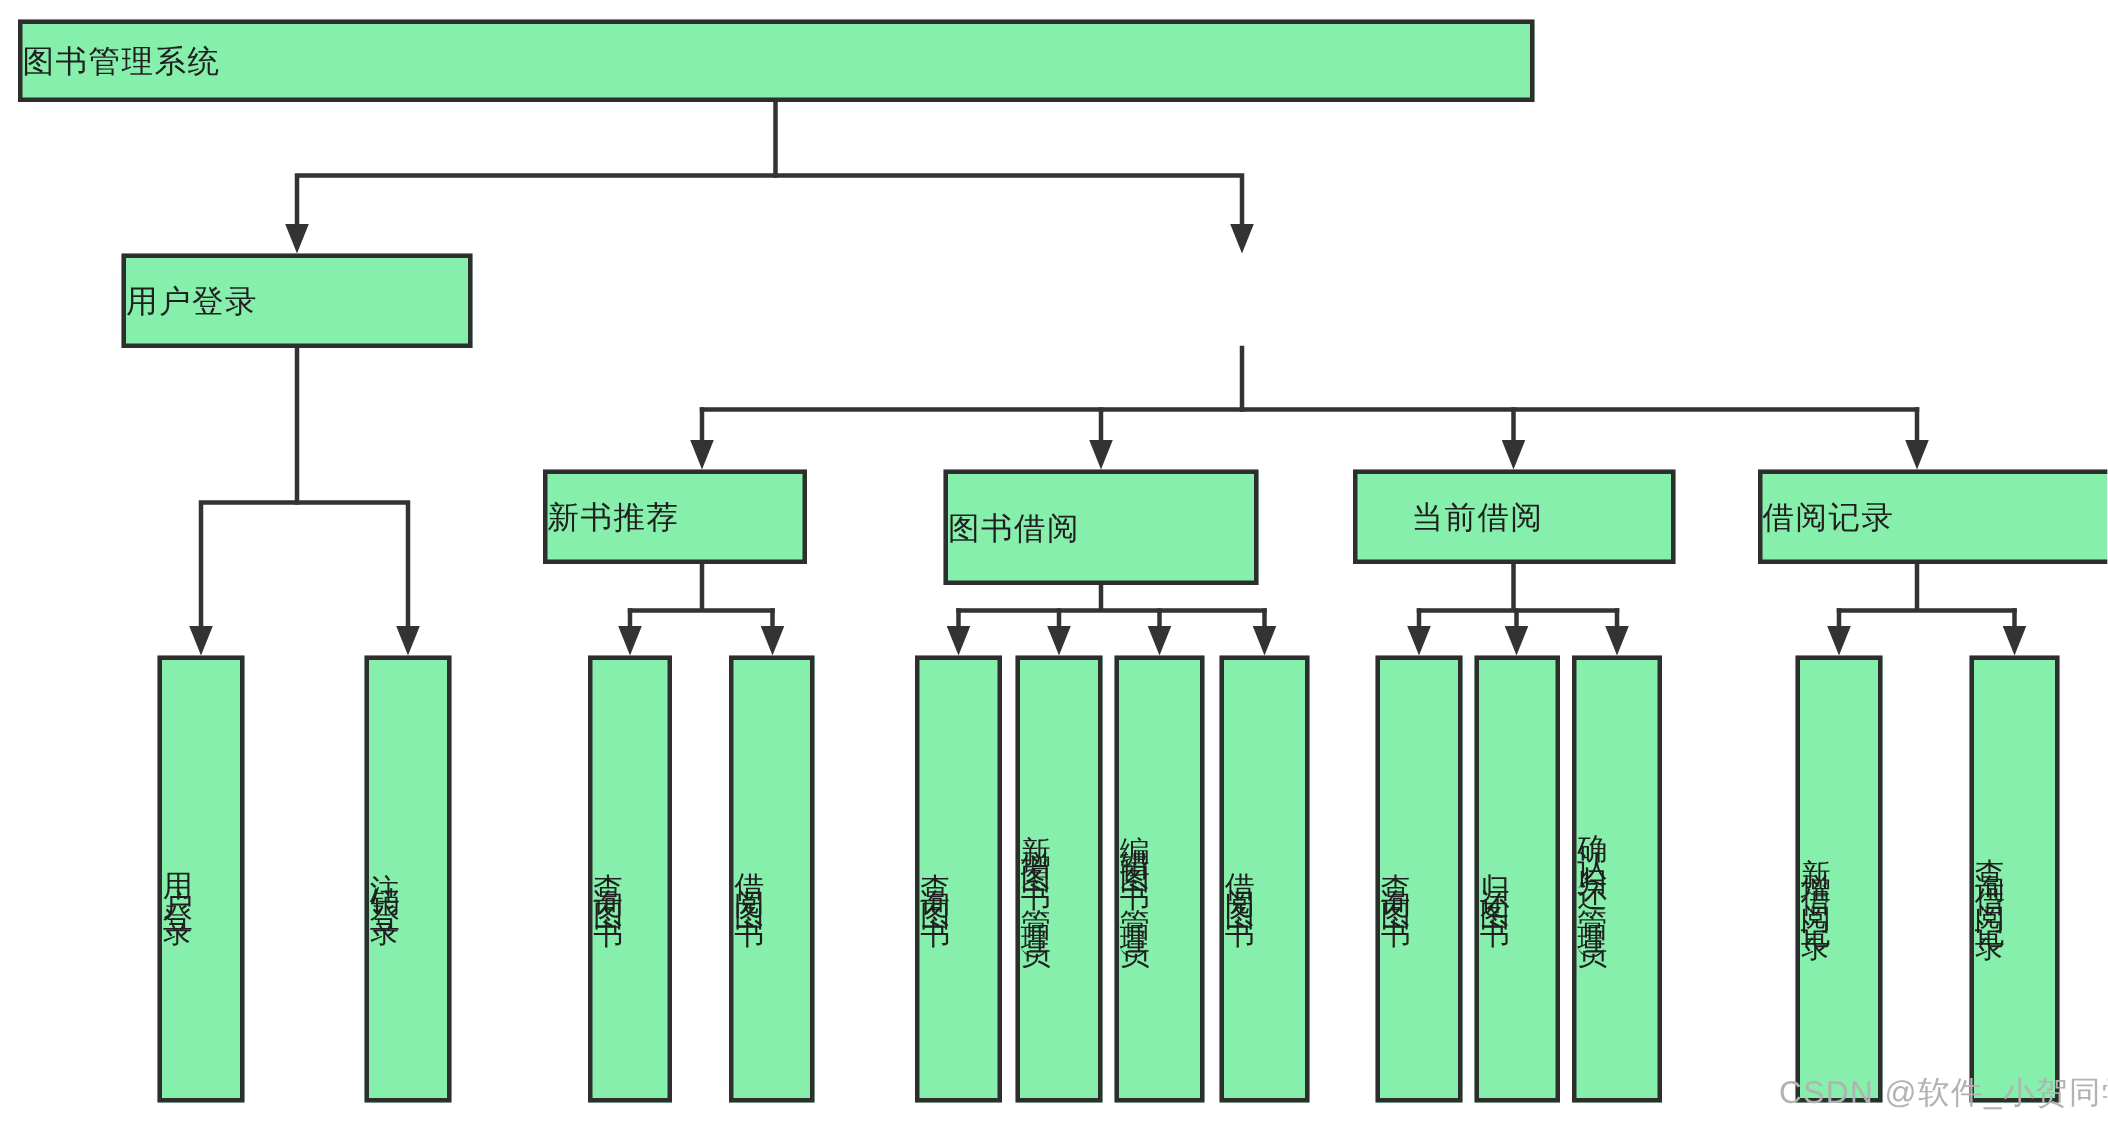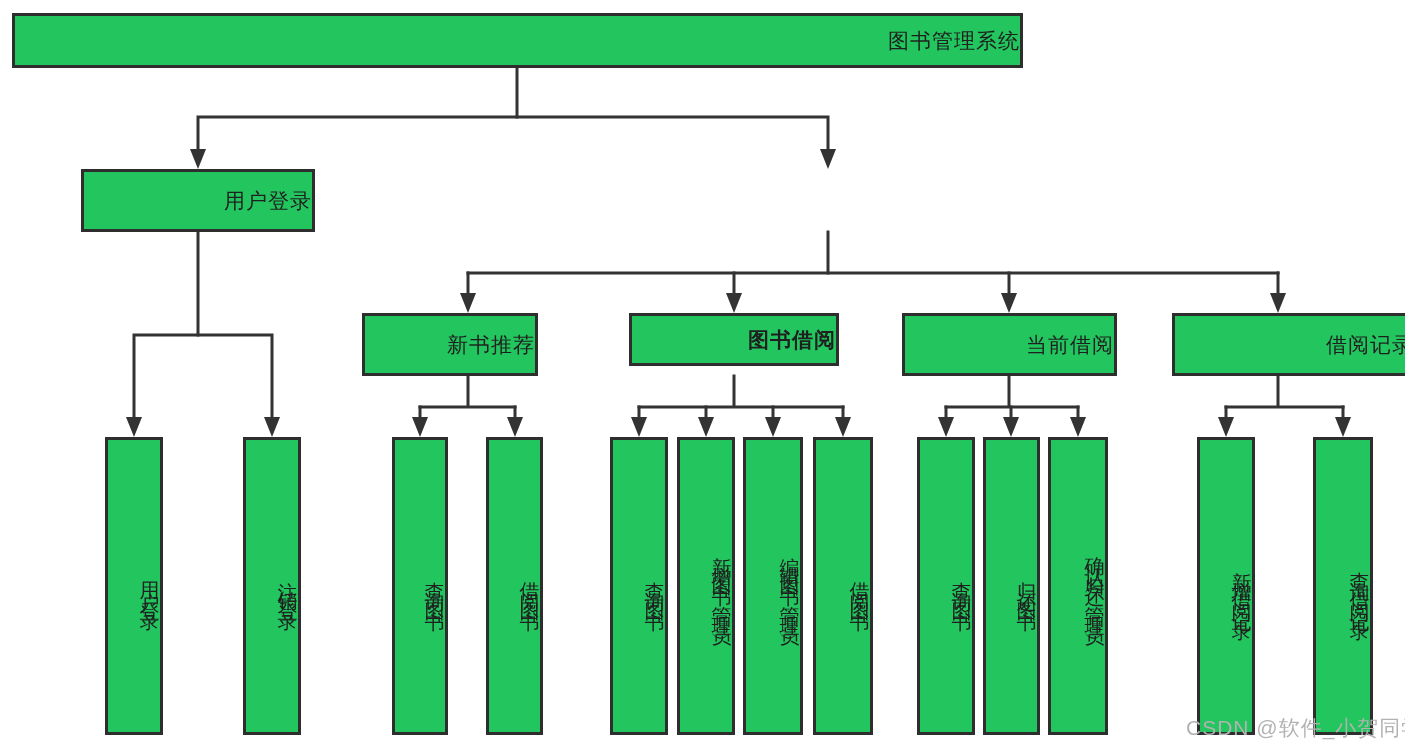--- a/index.html
+++ b/index.html
@@ -20,24 +20,24 @@
     left: 0;
     top: 0;
     width: 1405px;
     height: 747px;
     pointer-events: none;
   }
   .node {
     position: absolute;
     box-sizing: border-box;
     border: 3px solid #2e2e2e;
-    background: #22c55e;
+    background: #86efac;
     display: flex;
     align-items: center;
-    justify-content: flex-end;
+    justify-content: flex-start;
     color: #1f1f1f;
     font-size: 21px;
     letter-spacing: 1px;
     z-index: 2;
   }
   .leaf {
     font-size: 20px;
   }
   .vlabel {
     writing-mode: vertical-rl;
@@ -110,24 +110,24 @@
     <span>图书管理系统</span>
   </div>
 
   <div class="node" style="left:81px; top:169px; width:234px; height:63px;">
     <span>用户登录</span>
   </div>
 
   <div class="node" style="left:362px; top:313px; width:176px; height:63px;">
     <span>新书推荐</span>
   </div>
-  <div class="node" style="left:629px; top:313px; width:210px; height:53px;font-weight:bold;">
+  <div class="node" style="left:629px; top:313px; width:210px; height:77px;">
     <span>图书借阅</span>
   </div>
-  <div class="node" style="left:902px; top:313px; width:215px; height:63px;">
+  <div class="node" style="left:902px; top:313px; width:215px; height:63px;padding-left:36px;">
     <span>当前借阅</span>
   </div>
   <div class="node" style="left:1172px; top:313px; width:245px; height:63px;">
     <span>借阅记录</span>
   </div>
 
   <div class="node leaf" style="left:105px; top:437px; width:58px; height:298px;">
     <span class="vlabel">用户登录</span>
   </div>
   <div class="node leaf" style="left:243px; top:437px; width:58px; height:298px;">

